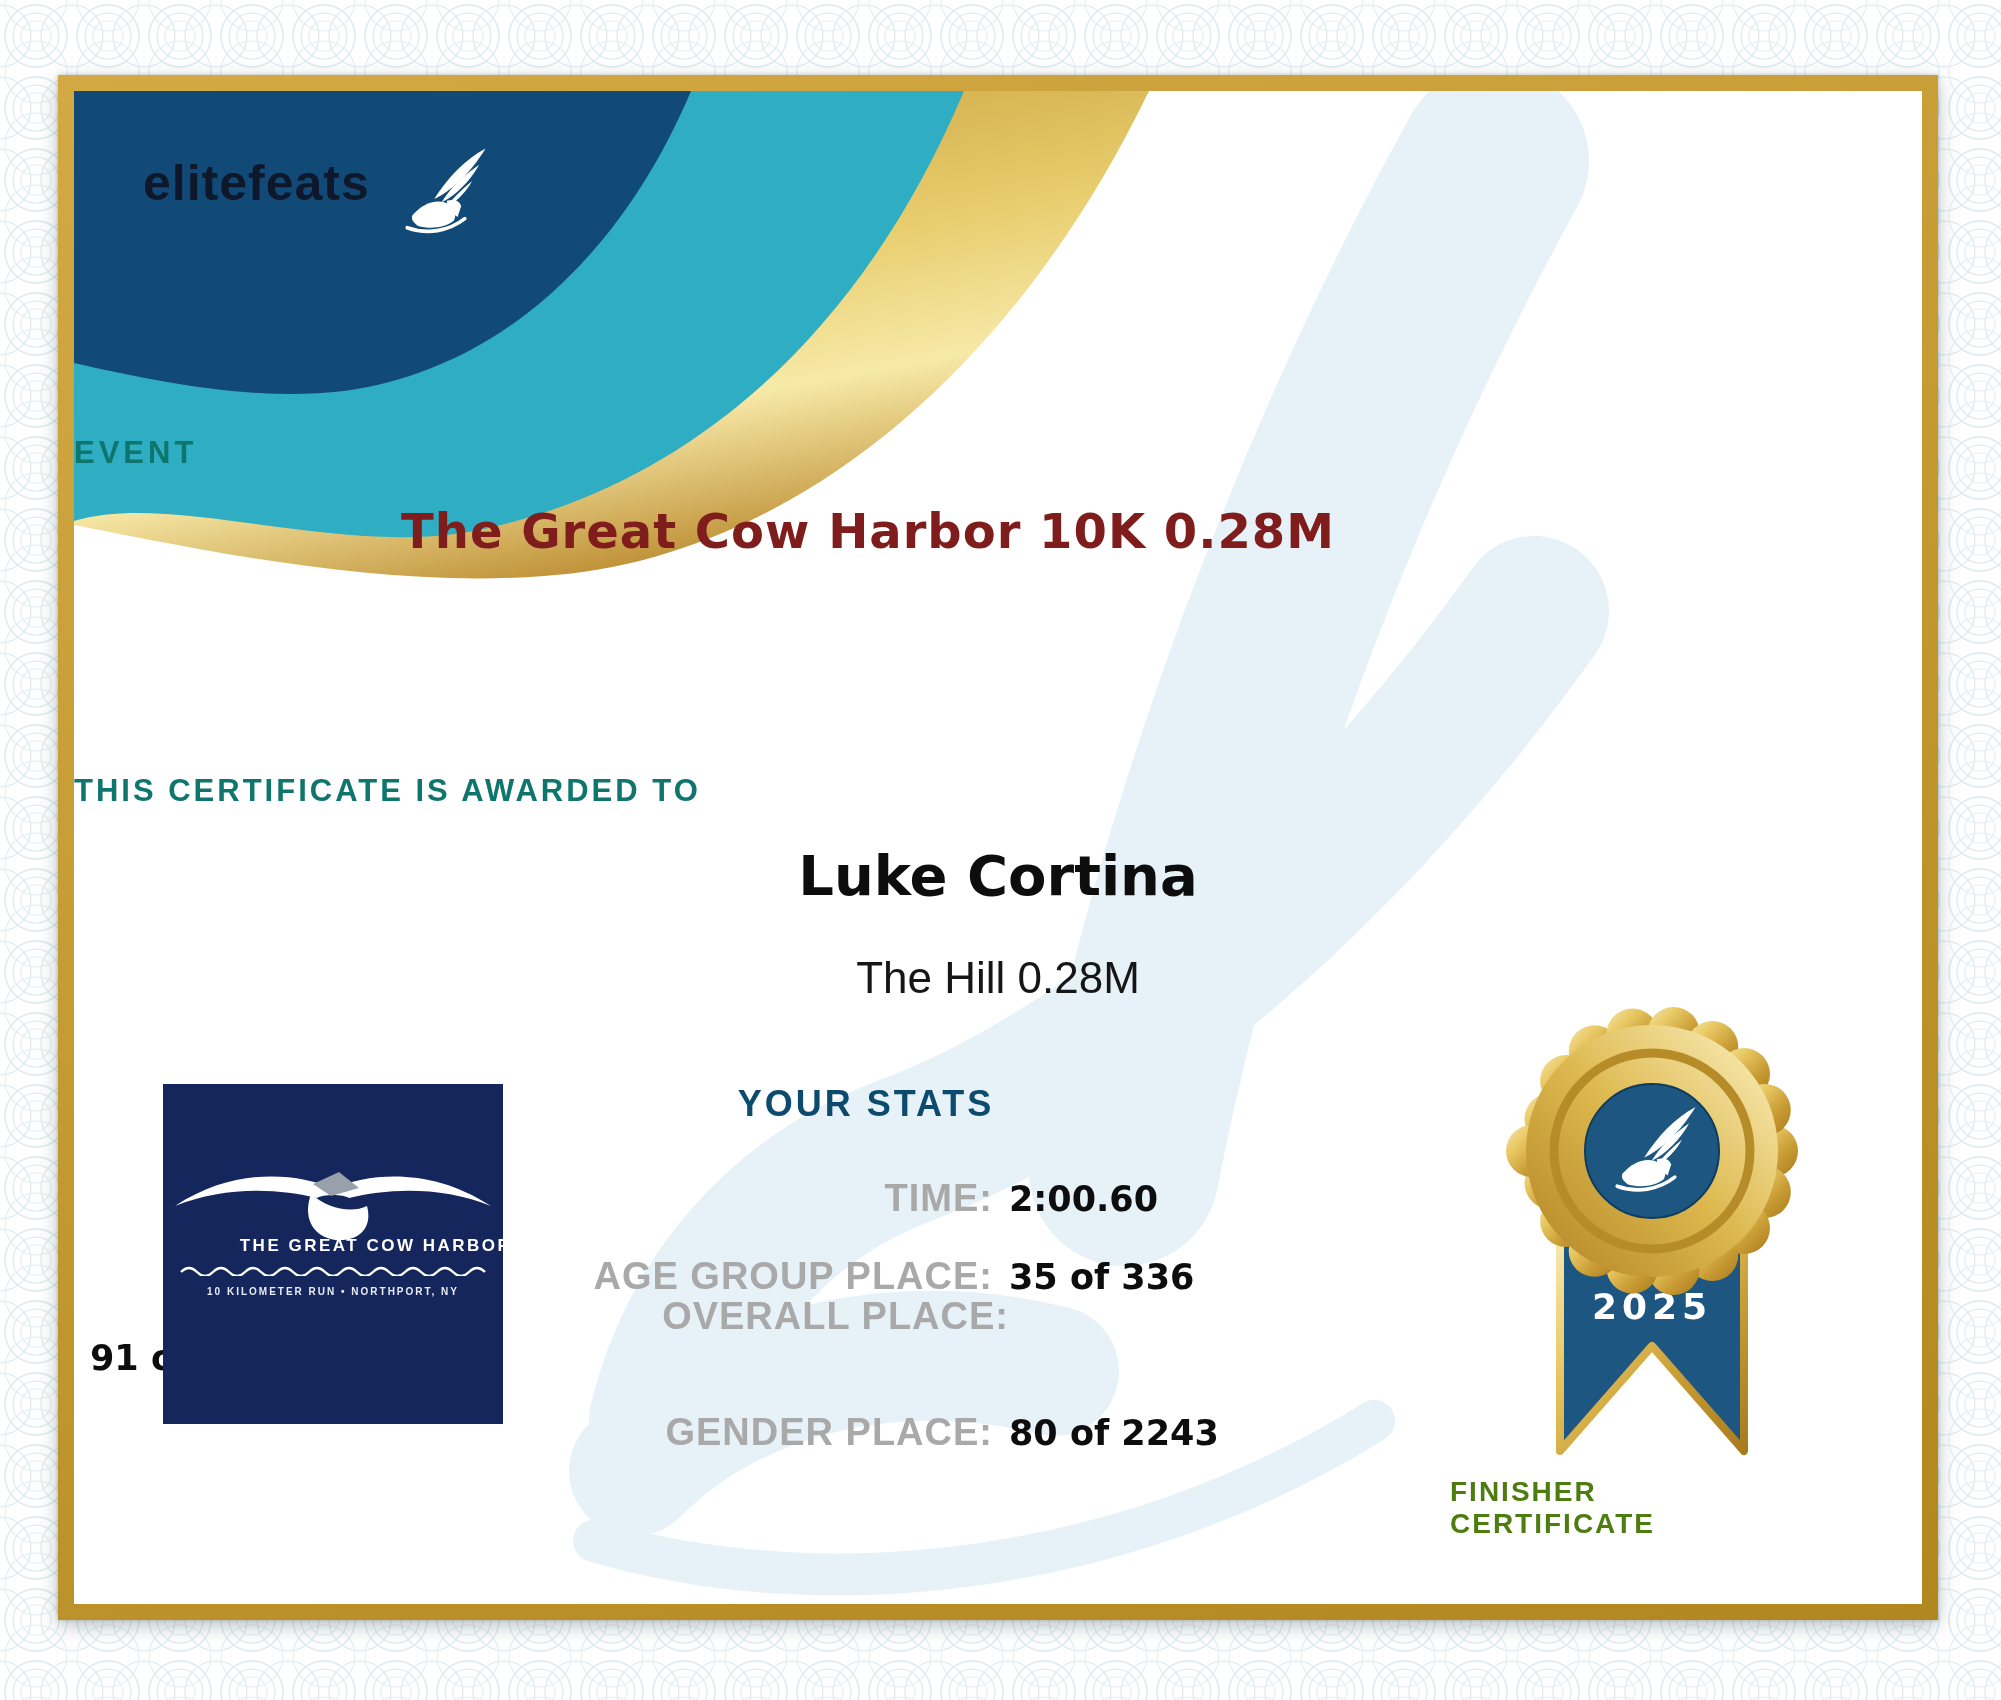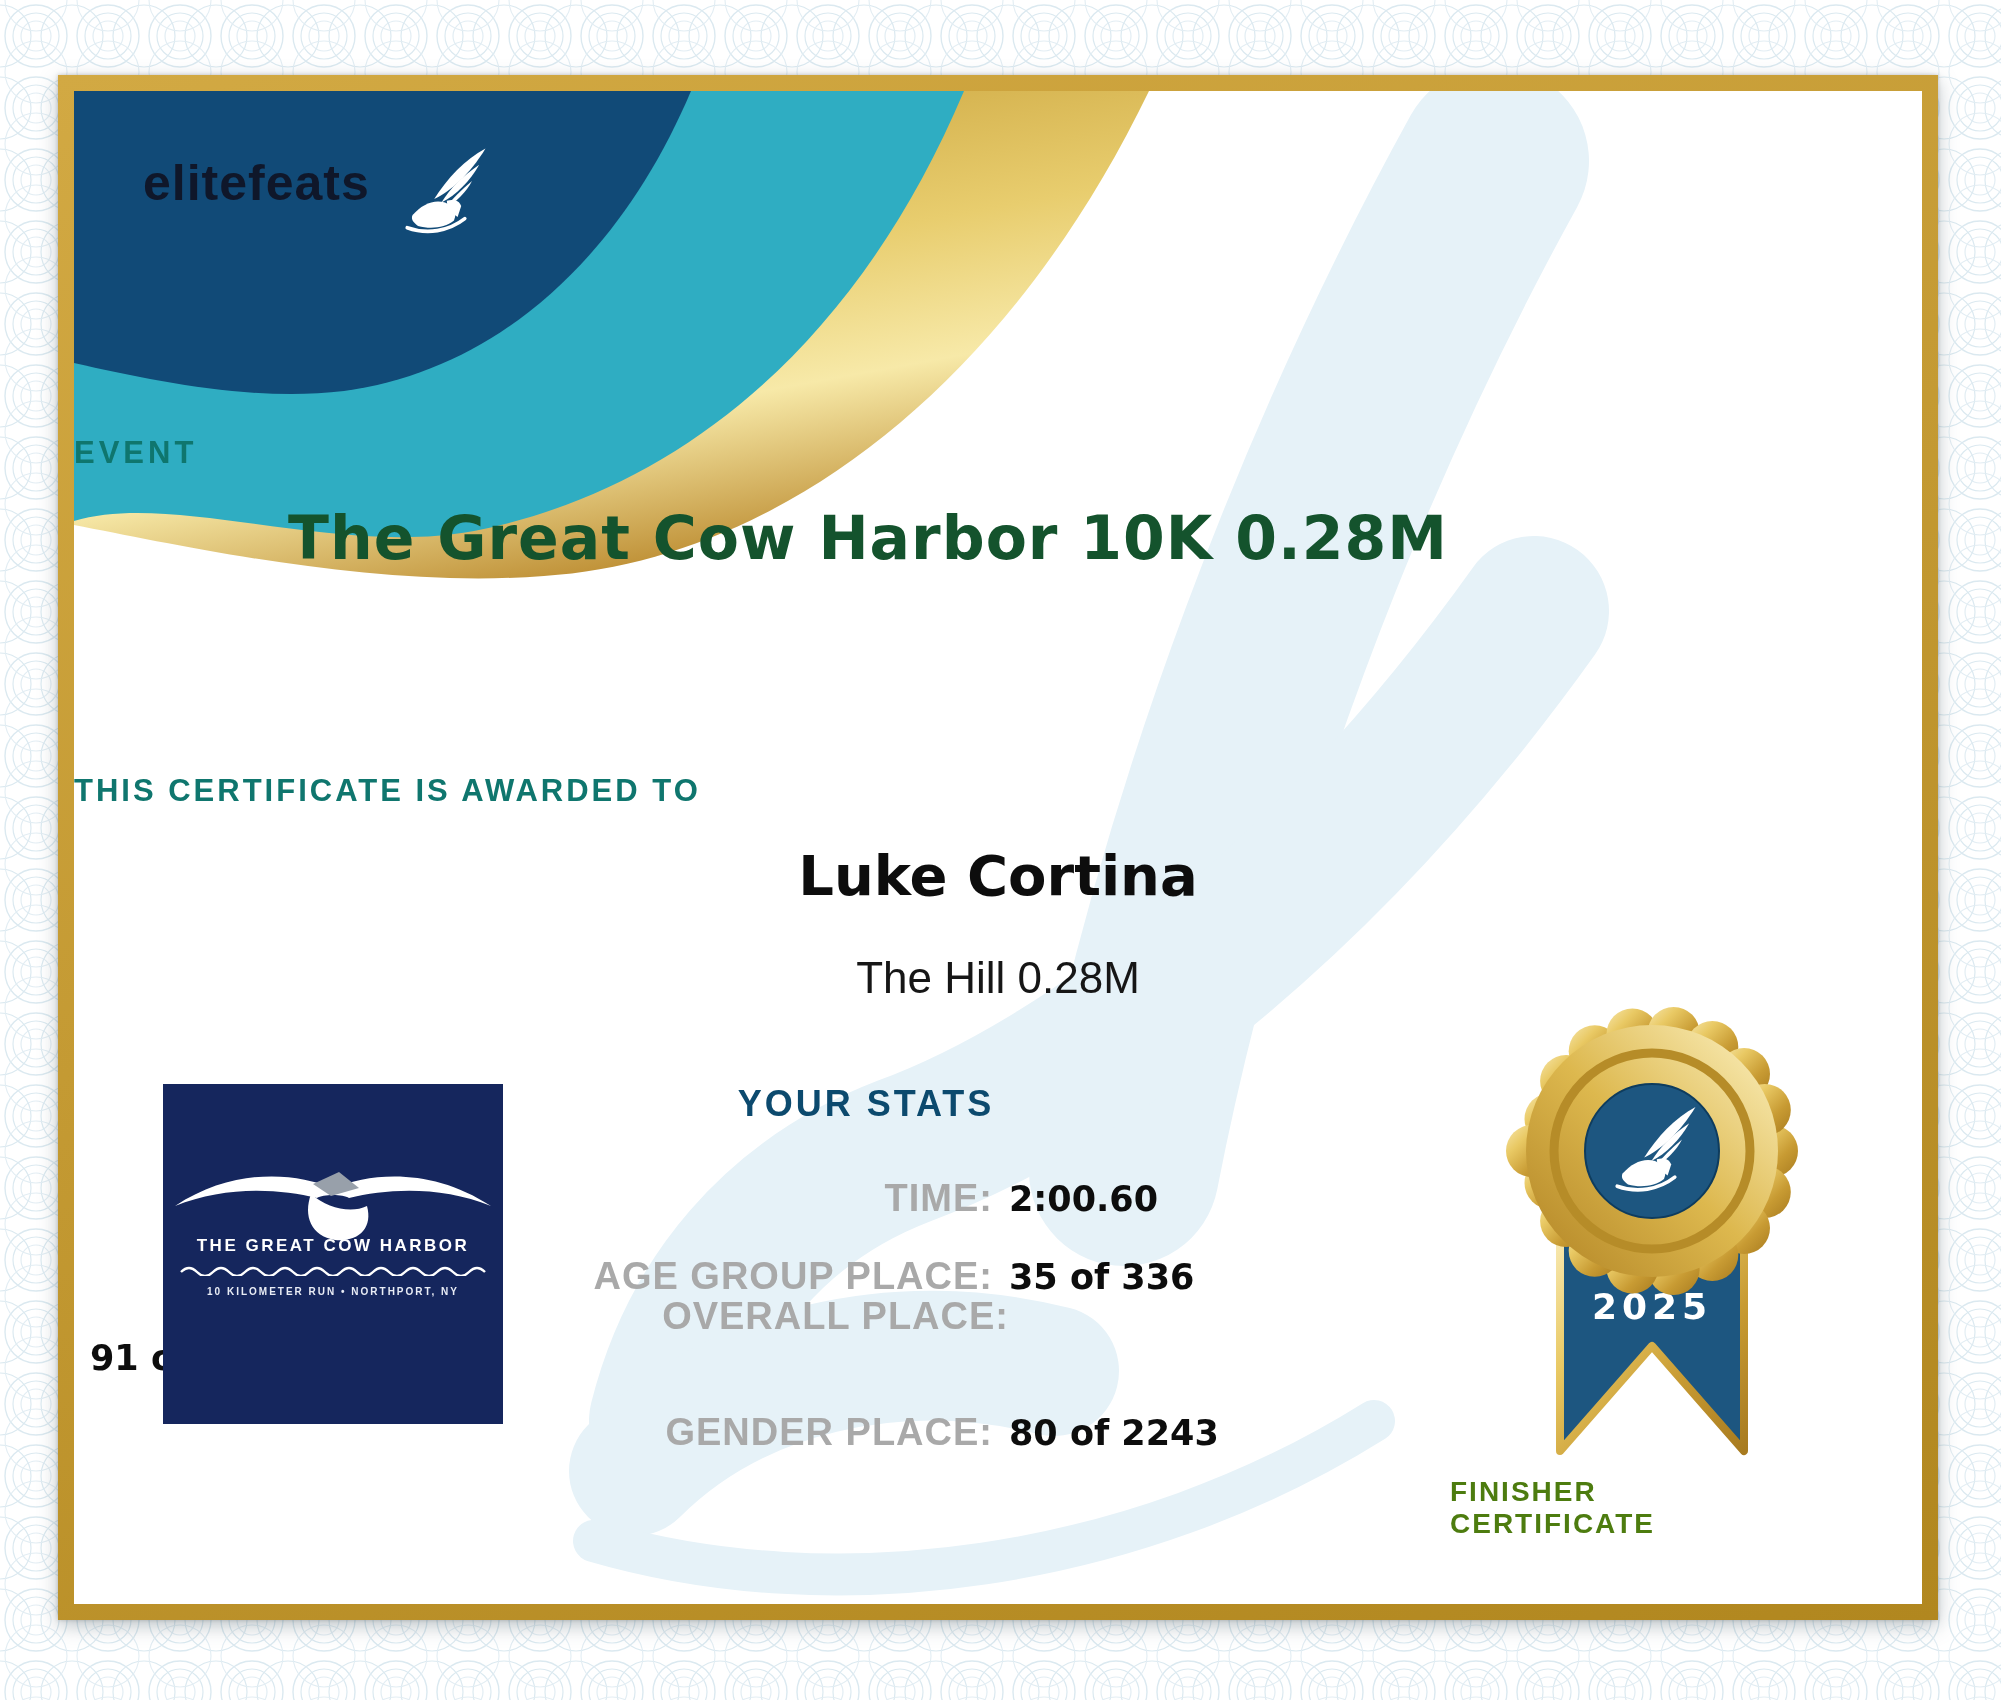--- a/index.html
+++ b/index.html
@@ -12,36 +12,36 @@
   .inner{position:absolute;left:16px;top:16px;right:16px;bottom:16px;background:#ffffff;overflow:hidden;}
   .layer{position:absolute;left:0;top:0;width:100%;height:100%;}
 
   .brand-text{position:absolute;left:69px;top:64px;font-size:50px;font-weight:bold;color:#0f172a;
               letter-spacing:1px;line-height:56px;}
   .brand-icon{position:absolute;left:326px;top:50px;}
 
   .c-label{position:absolute;left:0;width:1848px;text-align:left;color:#0f766e;font-weight:bold;
            letter-spacing:4px;font-size:31px;}
   .event-label{top:344px;}
-  .event-title{position:absolute;left:0;top:412px;width:1588px;text-align:center;color:#14532d;
-               font-family:"DejaVu Sans",sans-serif;font-weight:bold;font-size:60px;letter-spacing:1px;}
+  .event-title{position:absolute;left:0;top:412px;width:1588px;text-align:center;color:#7f1d1d;
+               font-family:"DejaVu Sans",sans-serif;font-weight:bold;font-size:48px;letter-spacing:1px;}
   .awarded-label{top:682px;letter-spacing:3px;}
   .recipient{position:absolute;left:0;top:752px;width:1848px;text-align:center;color:#0d0d0d;
              font-family:"DejaVu Sans",sans-serif;font-weight:bold;font-size:56px;}
   .division{position:absolute;left:0;top:862px;width:1848px;text-align:center;color:#161616;font-size:44px;}
   .stats-heading{position:absolute;left:0;top:992px;width:1584px;text-align:center;color:#0c4a6e;
                  font-weight:bold;font-size:36px;letter-spacing:3px;}
   .stat-row{position:absolute;left:0;width:1800px;display:flex;align-items:baseline;height:54px;}
   .stat-row .lbl{width:919px;text-align:right;color:#a9a9a9;font-weight:bold;font-size:38px;letter-spacing:1px;}
   .stat-row .val{margin-left:16px;color:#0d0d0d;font-family:"DejaVu Sans",sans-serif;font-weight:bold;font-size:35px;}
   .row0{top:1086px;}.row1{top:1164px;}.row2{top:1204px;flex-direction:column;}.row3{top:1320px;}
 
   .race-logo{position:absolute;left:89px;top:993px;width:340px;height:340px;background:#15265d;}
   .race-logo .t1{position:absolute;left:0;top:152px;width:340px;text-align:center;color:#ffffff;
-                 font-weight:bold;font-size:17px;letter-spacing:2.5px;}
+                 font-weight:bold;font-size:17px;letter-spacing:2.5px;padding-left:43px;}
   .race-logo .wave{position:absolute;left:16px;top:182px;}
   .race-logo .t2{position:absolute;left:0;top:202px;width:340px;text-align:center;color:#e8ecf5;
                  font-weight:bold;font-size:10px;letter-spacing:2px;}
   .race-logo .bird{position:absolute;left:0;top:62px;}
 
   .badge{position:absolute;left:1418px;top:910px;}
   .badge-cap{position:absolute;left:1376px;width:400px;text-align:left;color:#4d7c0f;
              font-weight:bold;font-size:28px;letter-spacing:2px;}
   .cap1{top:1385px;}.cap2{top:1417px;}
 </style>

